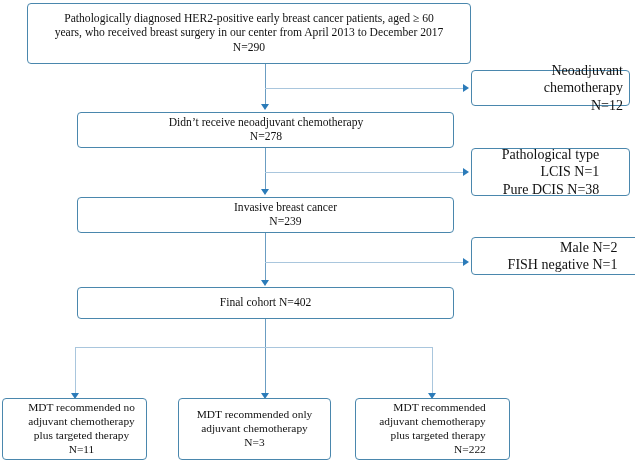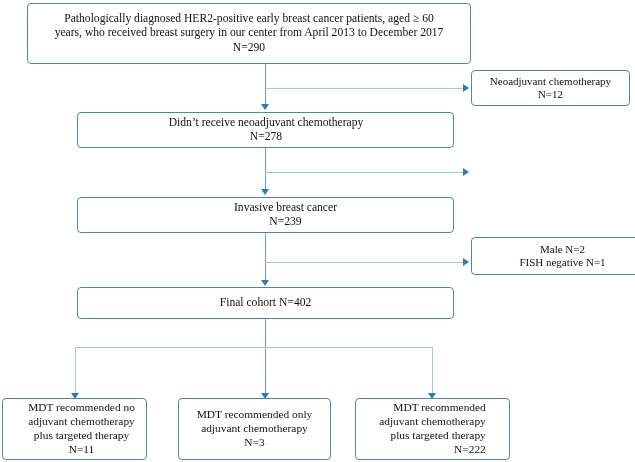--- a/index.html
+++ b/index.html
@@ -30,21 +30,21 @@
     color: #111111;
     padding: 2px 6px;
   }
   .node .txt {
     display: block;
     white-space: pre-line;
   }
   
   .n-top      { font-size: 11.6px; }
   .n-main     { font-size: 11.6px; }
-  .n-side     { font-size: 11px; }
+  .n-side     { font-size: 14px; text-align: right; }
   .n-leaf     { font-size: 11.4px; }
 
   
   .vline {
     position: absolute;
     width: 1px;
     background: #6b9dc2;
   }
   .vline.pale { background: #a9c6dd; }
   .hline {
@@ -109,20 +109,25 @@
   <div class="node n-side" style="left:471px; top:70px; width:159px; height:36px;">
     <span class="txt">Neoadjuvant chemotherapy
 N=12</span>
   </div>
 
   <div class="node n-main" style="left:77px; top:112px; width:377px; height:36px;padding-left:7px;">
     <span class="txt">Didn’t receive neoadjuvant chemotherapy
 N=278</span>
   </div>
 
+  <div class="node n-side" style="left:471px; top:148px; width:159px; height:48px;">
+    <span class="txt">Pathological type
+LCIS N=1
+Pure DCIS N=38</span>
+  </div>
 
   <div class="node n-main" style="left:77px; top:197px; width:377px; height:36px;padding-left:46px;">
     <span class="txt">Invasive breast cancer
 N=239</span>
   </div>
 
   <div class="node n-side" style="left:471px; top:237px; width:183px; height:38px;">
     <span class="txt">Male N=2
 FISH negative N=1</span>
   </div>

